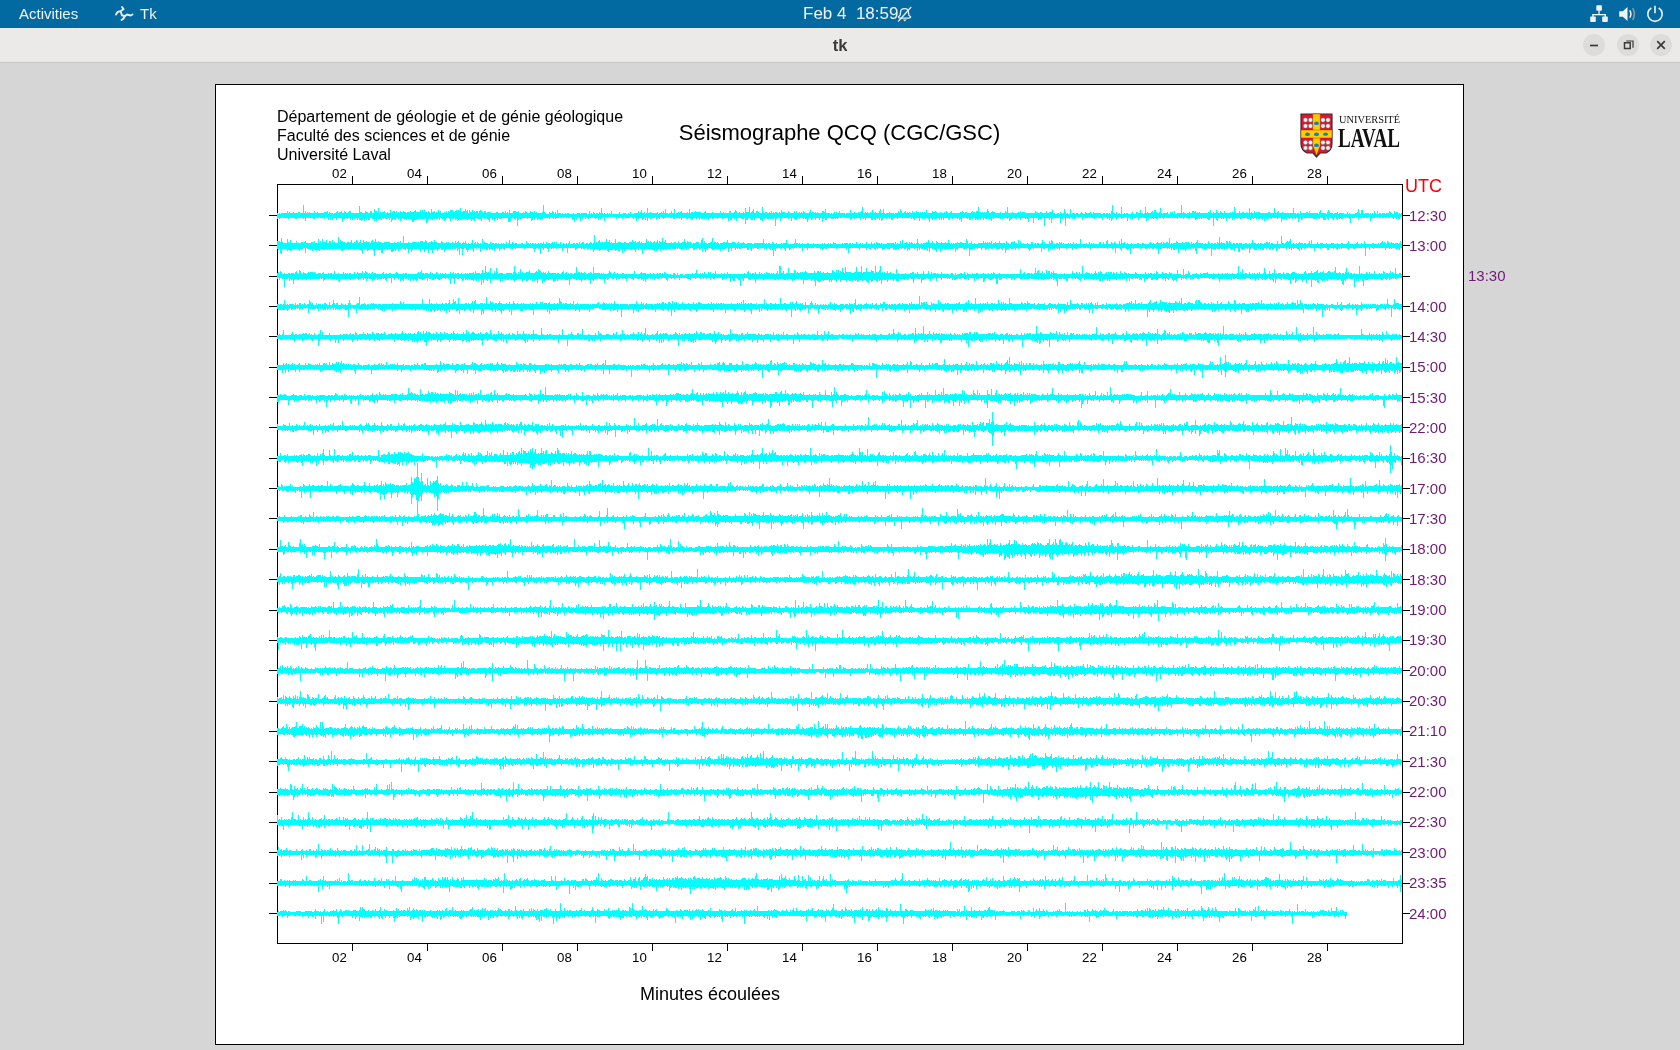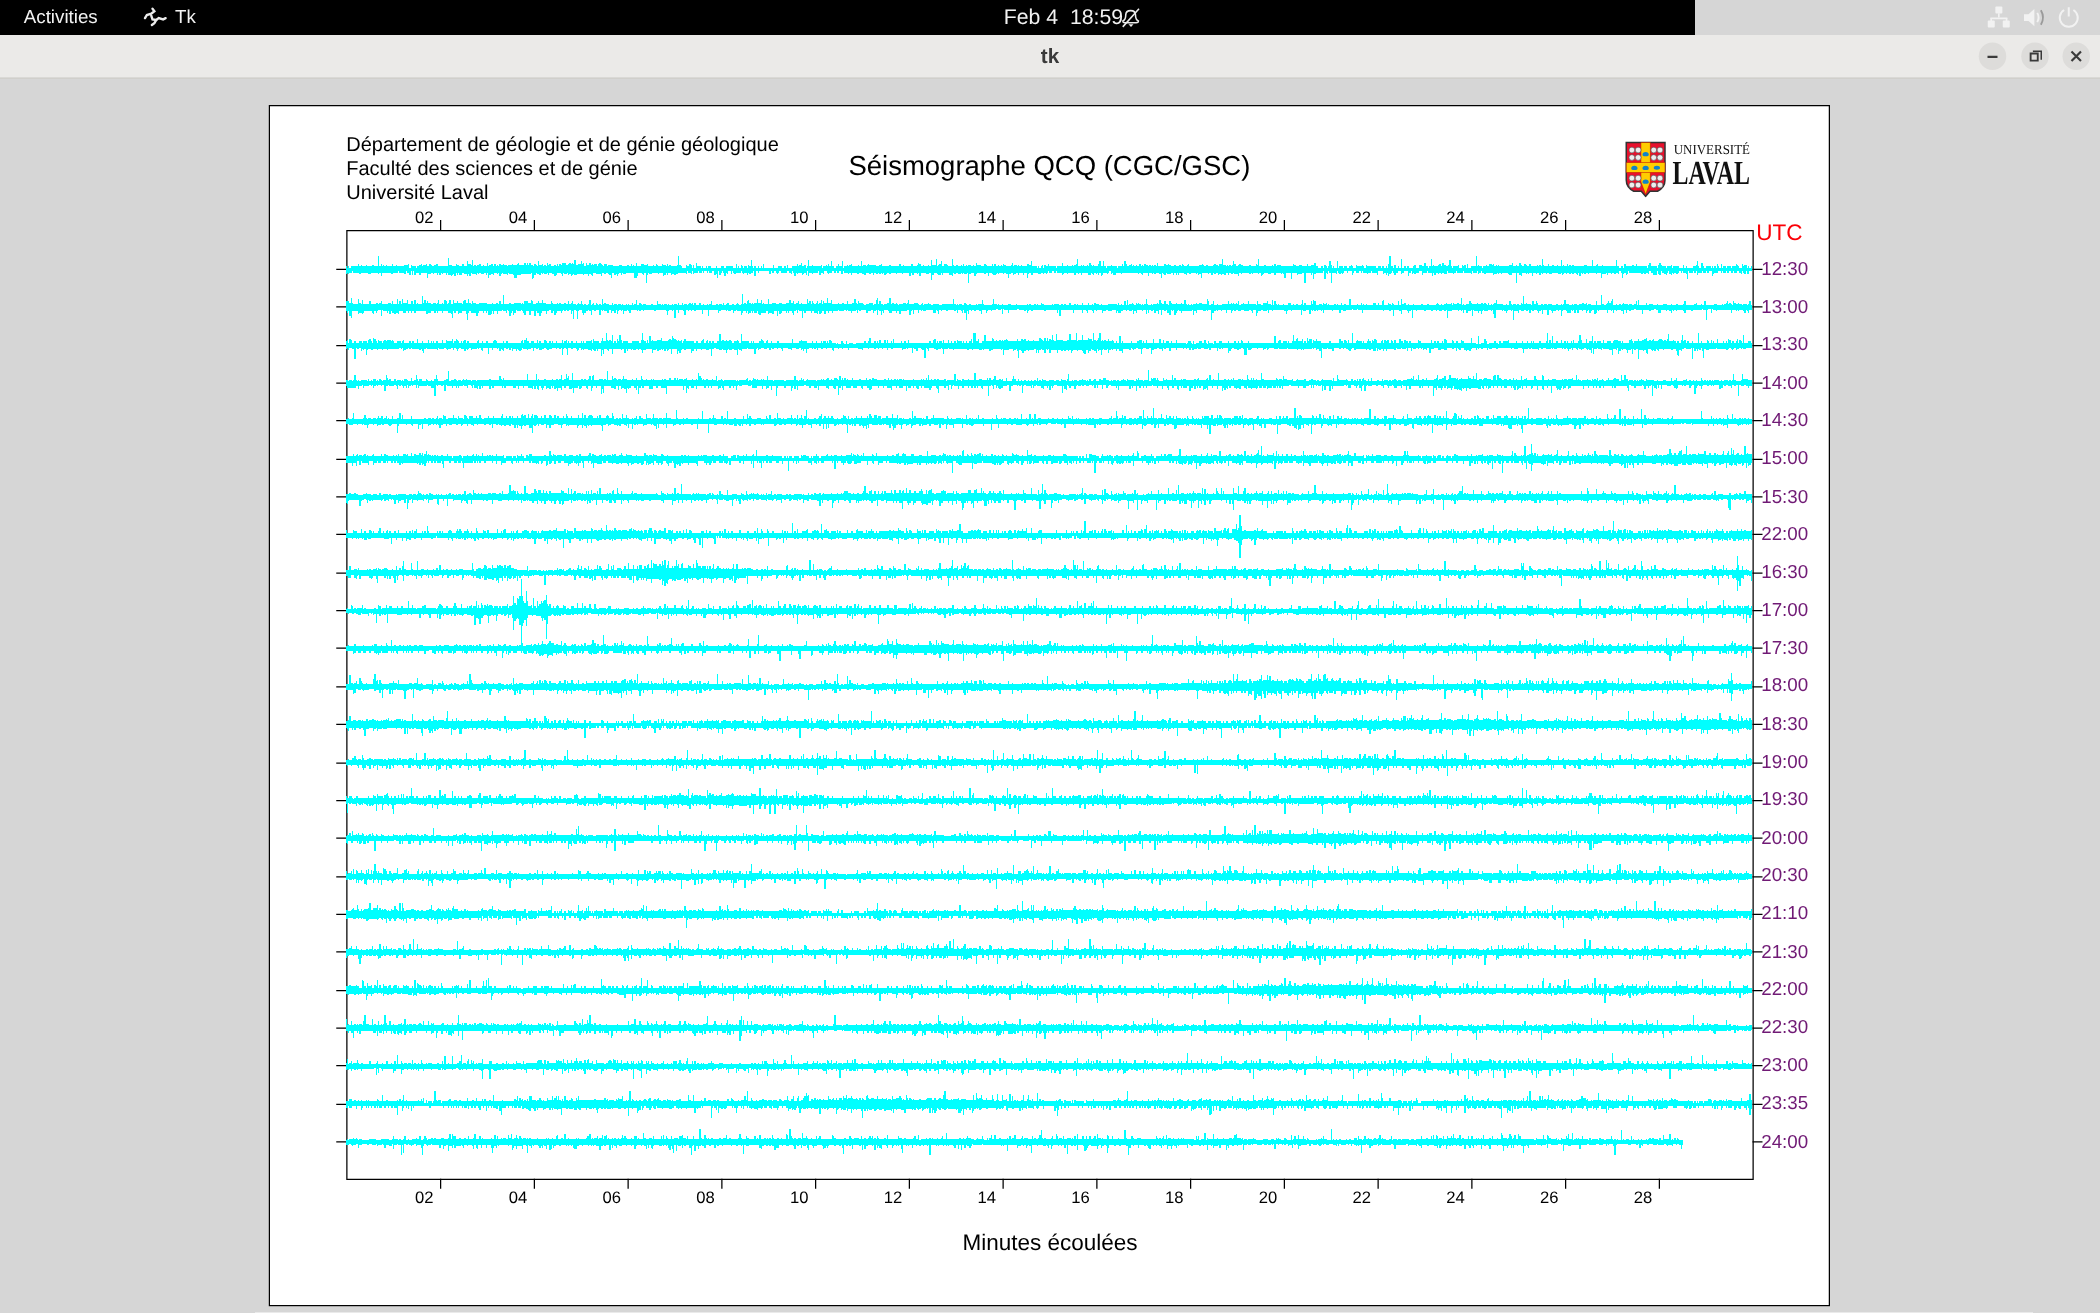--- a/index.html
+++ b/index.html
@@ -1,26 +1,26 @@
 <!DOCTYPE html>
 <html><head><meta charset="utf-8"><style>
 *{margin:0;padding:0;box-sizing:border-box}
 body{width:1680px;height:1050px;overflow:hidden;font-family:"Liberation Sans",sans-serif;background:#d6d6d6;position:relative}
-#topbar{position:absolute;left:0;top:0;width:1356px;height:28px;background:#000000;color:#f2f2f2;font-size:15px}
+#topbar{position:absolute;left:0;top:0;width:1680px;height:28px;background:#0369a1;color:#f2f2f2;font-size:15px}
 #topbar .it{position:absolute;top:0;line-height:28px}
 #titlebar{position:absolute;left:0;top:28px;width:1680px;height:35px;background:#ebeae8;border-bottom:1px solid #c9c7c4}
 #titlebar .t{position:absolute;left:0;width:100%;text-align:center;line-height:35px;font-weight:bold;font-size:16.5px;color:#3a3a3a}
 .wb{position:absolute;top:34px;width:22px;height:22px;border-radius:50%;background:#dddcda}
 #canvas{position:absolute;left:215px;top:84px;width:1249px;height:961px;background:#fff;border:1px solid #000}
 .hl{position:absolute;left:277px;font-size:16px;line-height:19px;color:#000;white-space:nowrap}
 #title{position:absolute;left:560px;top:120px;width:559px;text-align:center;font-size:22px;color:#000}
 .xl{position:absolute;width:40px;margin-left:-20px;font-size:13.3px;line-height:15px;color:#000}
 .yl{position:absolute;font-size:15px;line-height:15px;color:#701a75}
 #utc{position:absolute;left:1405px;top:176px;font-size:18px;color:#fb0007}
-#xtitle{position:absolute;left:640px;top:984px;width:400px;text-align:center;font-size:18px;color:#000}
+#xtitle{position:absolute;left:640px;top:984px;width:400px;text-align:left;font-size:18px;color:#000}
 </style></head>
 <body>
 <div id="topbar">
 <div class="it" style="left:19px">Activities</div>
 <svg style="position:absolute;left:114px;top:4px" width="22" height="20" viewBox="0 0 22 20">
 <g stroke="#ececec" stroke-width="1.9" fill="none" stroke-linecap="round">
 <path d="M8 3l1.5 2l-2.5 2l-3.5 1l-1.5 2.5"></path>
 <path d="M7 8.5l1 3l3 0.5l2 -1.5l3.5 1l2 -1"></path>
 <path d="M11 12l-1.5 2.5l-2 1.5"></path>
 </g>
@@ -128,21 +128,21 @@
 <div class="xl" style="left:1102px;top:166px">22</div>
 <div class="xl" style="left:1102px;top:950px">22</div>
 <div class="xl" style="left:1177px;top:166px">24</div>
 <div class="xl" style="left:1177px;top:950px">24</div>
 <div class="xl" style="left:1252px;top:166px">26</div>
 <div class="xl" style="left:1252px;top:950px">26</div>
 <div class="xl" style="left:1327px;top:166px">28</div>
 <div class="xl" style="left:1327px;top:950px">28</div>
 <div class="yl" style="left:1409px;top:207.5px">12:30</div>
 <div class="yl" style="left:1409px;top:237.848px">13:00</div>
-<div class="yl" style="left:1409px;top:268.196px">13:30</div>
+<div class="yl" style="left:1468px;top:268.196px">13:30</div>
 <div class="yl" style="left:1409px;top:298.543px">14:00</div>
 <div class="yl" style="left:1409px;top:328.891px">14:30</div>
 <div class="yl" style="left:1409px;top:359.239px">15:00</div>
 <div class="yl" style="left:1409px;top:389.587px">15:30</div>
 <div class="yl" style="left:1409px;top:419.935px">22:00</div>
 <div class="yl" style="left:1409px;top:450.283px">16:30</div>
 <div class="yl" style="left:1409px;top:480.63px">17:00</div>
 <div class="yl" style="left:1409px;top:510.978px">17:30</div>
 <div class="yl" style="left:1409px;top:541.326px">18:00</div>
 <div class="yl" style="left:1409px;top:571.674px">18:30</div>

